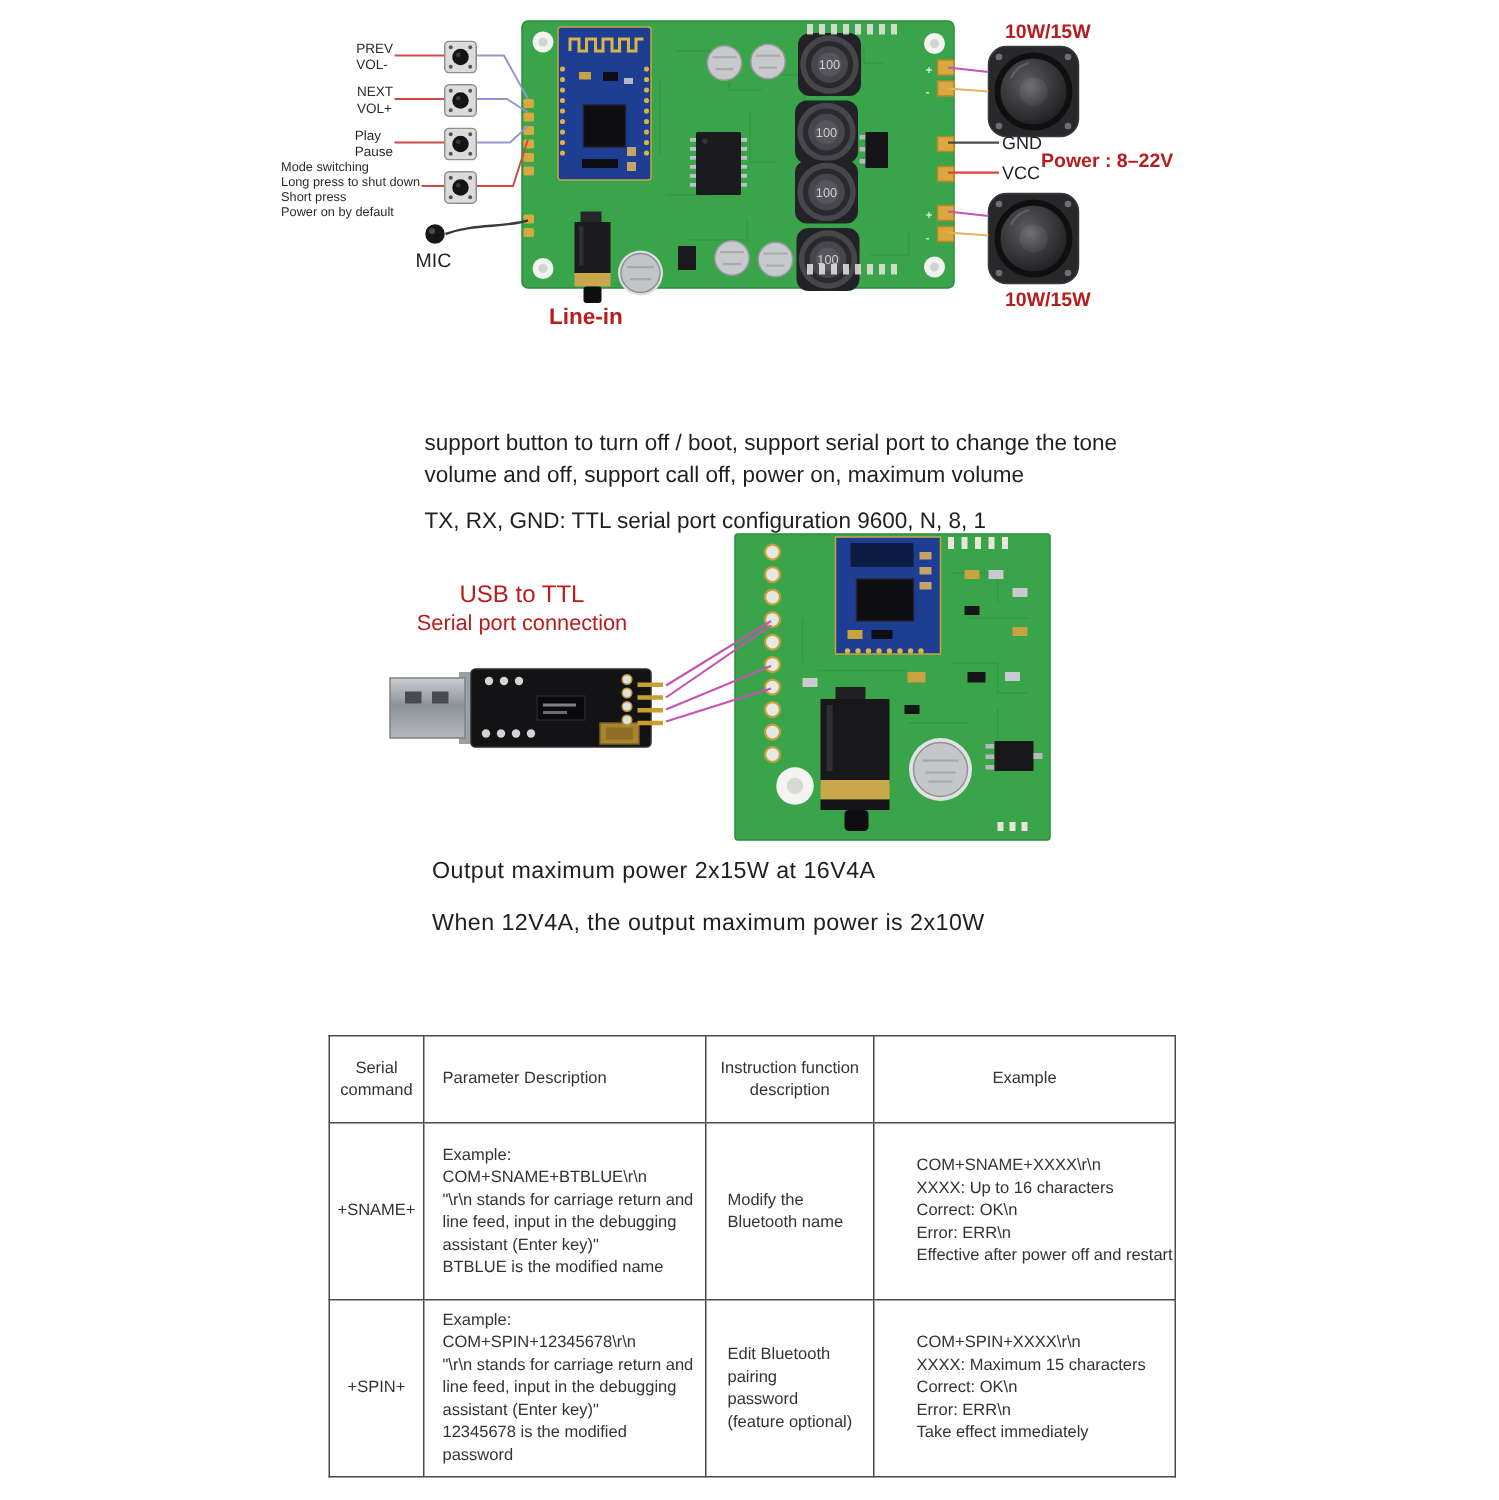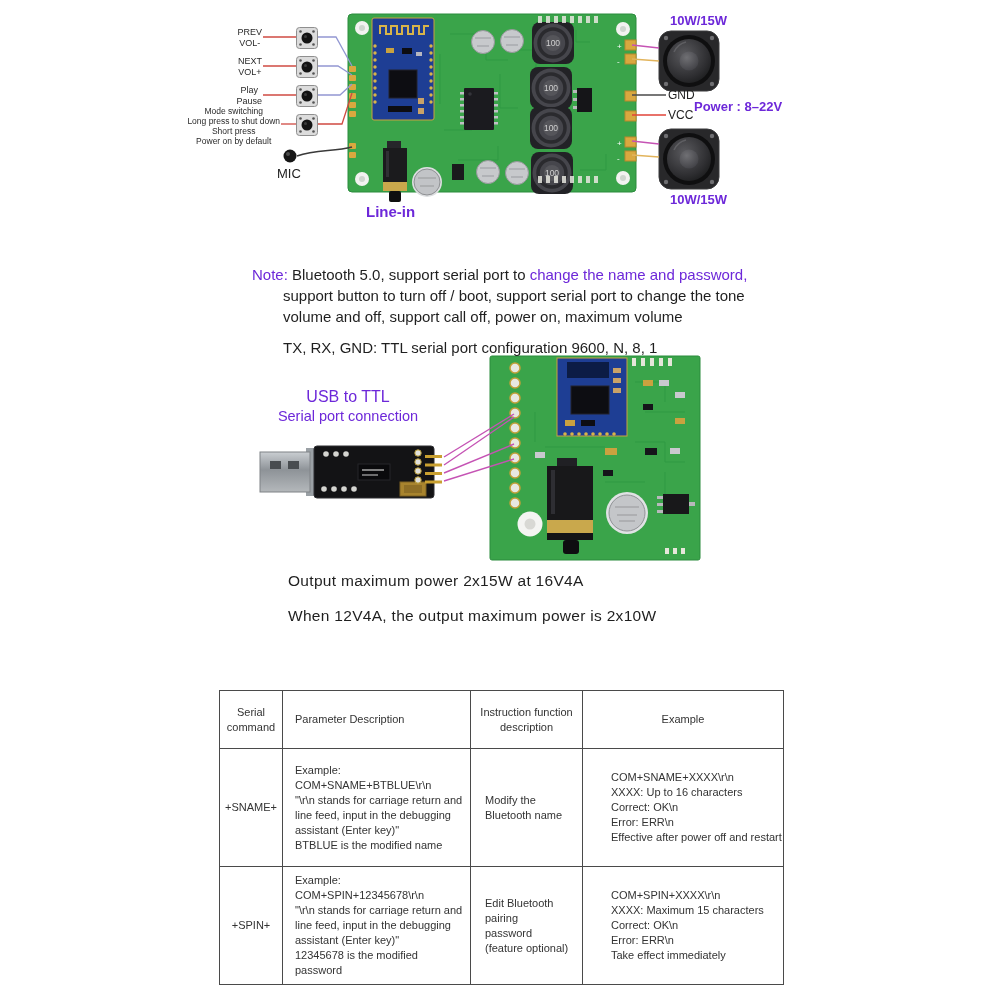--- a/index.html
+++ b/index.html
@@ -1,20 +1,20 @@
 <!DOCTYPE html>
 <html><head>
 <meta charset="utf-8">
 <style>
   html,body{margin:0;padding:0;background:#fff;}
   #page{position:relative;width:999px;height:1000px;background:#fff;overflow:hidden;
         font-family:"Liberation Sans",sans-serif;color:#222;}
   .abs{position:absolute;}
-  .red{color:#6d28d9;}
-  .lbl{font-size:9px;line-height:11px;color:#2a2a2a;text-align:center;white-space:pre-line;z-index:6;}
+  .red{color:#b91c1c;}
+  .lbl{font-size:9px;line-height:11px;color:#2a2a2a;text-align:left;white-space:pre-line;z-index:6;}
   .lbl-small{font-size:8.5px;line-height:10px;}
   .side-lbl{font-size:12px;color:#222;z-index:6;white-space:nowrap;}
   .pw-lbl{font-size:13px;font-weight:700;z-index:6;white-space:nowrap;}
   .spk-lbl{font-size:13px;font-weight:700;z-index:6;white-space:nowrap;}
   .linein{font-size:15px;font-weight:700;z-index:6;}
   .mic{font-size:13px;color:#222;z-index:6;}
   .note-line{font-size:15px;line-height:21px;color:#1f1f1f;white-space:nowrap;z-index:6;}
   .cap-usb{width:180px;text-align:center;font-weight:400;z-index:6;}
   .cap-usb .l1{font-size:16px;line-height:20px;}
   .cap-usb .l2{font-size:14.5px;line-height:19px;}
@@ -359,25 +359,20 @@
     <path d="M16,22 A18,18 0 0 1 28,12" fill="none" stroke="#7a7a7e" stroke-width="1.5" opacity=".5"></path>
   </svg>
 
   <div class="abs spk-lbl red" style="left:670px;top:13px;">10W/15W</div>
   <div class="abs spk-lbl red" style="left:670px;top:192px;">10W/15W</div>
   <div class="abs side-lbl" style="left:668px;top:88px;">GND</div>
   <div class="abs side-lbl" style="left:668px;top:108px;">VCC</div>
   <div class="abs pw-lbl red" style="left:694px;top:99px;">Power : 8–22V</div>
 
   
-  <div class="abs note-line" style="left:252px;top:264px;">
-    <span class="red">Note:</span>
-    <span>Bluetooth 5.0, support serial port to</span>
-    <span class="red">change the name and password,</span>
-  </div>
   <div class="abs note-line" style="left:283px;top:306px;">volume and off, support call off, power on, maximum volume</div>
   <div class="abs note-line" style="left:283px;top:285px;">support button to turn off / boot, support serial port to change the tone</div>
   <div class="abs note-line" style="left:283px;top:337px;">TX, RX, GND: TTL serial port configuration 9600, N, 8, 1</div>
 
   
   <div class="abs cap-usb red" style="left:258px;top:387px;">
     <div class="l1">USB to TTL</div>
     <div class="l2">Serial port connection</div>
   </div>
 

